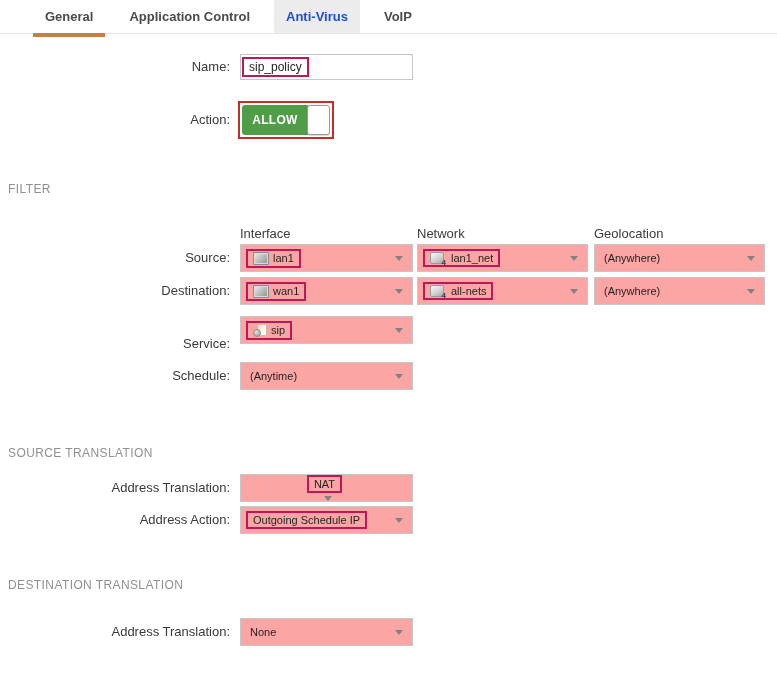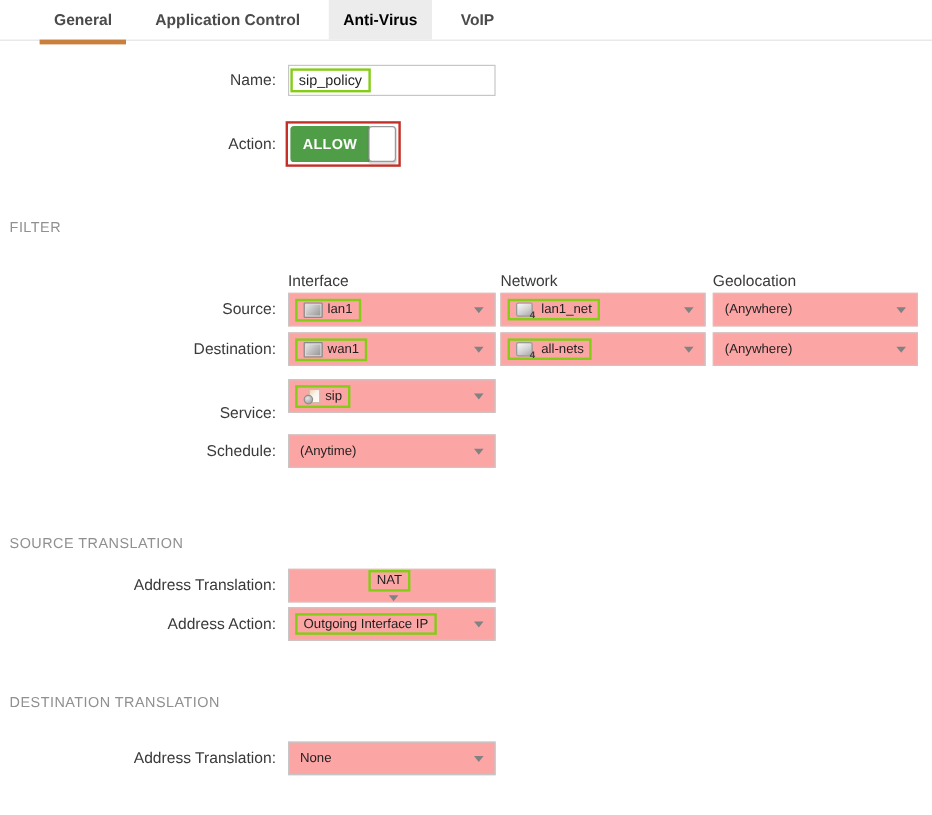--- a/index.html
+++ b/index.html
@@ -8,42 +8,42 @@
 
   
   .tabbar{position:absolute;top:0;left:0;right:0;height:34px;
           border-bottom:1px solid #e4e4e4;display:flex;align-items:stretch;
           padding-left:33px;box-sizing:border-box;}
   .tab{font-size:13px;font-weight:bold;color:#4b4b4b;padding:0 12px;
        line-height:33px;position:relative;cursor:pointer;white-space:nowrap;}
   .tab + .tab{margin-left:12px;}
   .tab.active::after{content:"";position:absolute;left:0;right:0;bottom:-4px;
        height:4px;background:#c9803d;}
-  .tab.disabled{color:#000000;background:#ececec;cursor:default;}
+  .tab.disabled{color:#1d4ed8;background:#ececec;cursor:default;}
 
   
   .lbl{position:absolute;left:0;width:230px;text-align:right;
        font-size:13px;color:#3a3a3a;}
   .sect{position:absolute;left:8px;font-size:12px;color:#909090;
         letter-spacing:.4px;}
   .colhead{position:absolute;font-size:13px;color:#3a3a3a;}
 
   .input{position:absolute;height:26px;border:1px solid #c6c6c6;background:#fff;
          display:flex;align-items:center;box-sizing:border-box;padding-left:1px;}
   .dd{position:absolute;height:28px;border:1px solid #c6c6c6;background:#fca5a5;
       display:flex;align-items:center;justify-content:space-between;
       box-sizing:border-box;padding:0 9px 0 5px;cursor:pointer;}
   .val{font-size:11px;color:#1f1f1f;white-space:nowrap;}
   .caret{width:0;height:0;border-left:4px solid transparent;
          border-right:4px solid transparent;border-top:5px solid #828282;
          flex:0 0 auto;margin-left:6px;}
 
   
   .rb{display:inline-flex;align-items:center;gap:4px;
-      border:2px solid #84cc16;padding:1px 5px;background:transparent;}
+      border:2px solid #be185d;padding:1px 5px;background:transparent;}
 
   
   .action-rb{position:absolute;left:238px;top:101px;border:2px solid #c43028;
              padding:2px;display:inline-flex;}
   .toggle{display:flex;align-items:flex-start;cursor:pointer;}
   .toggle-on{width:66px;height:30px;background:#4f9d46;color:#fff;
              font-size:12px;font-weight:bold;display:flex;align-items:center;
              justify-content:center;border-radius:3px 0 0 3px;letter-spacing:.3px;}
   .toggle-knob{width:21px;height:28px;background:#fff;border:1px solid #9a9a9a;
              border-radius:3px;margin-left:-1px;box-shadow:0 1px 1px rgba(0,0,0,.15);}
@@ -165,21 +165,21 @@
   <div class="dd" style="left:240px;top:474px;width:173px;flex-direction:column;">
     <span class="rb">
       <span class="val">NAT</span>
     </span>
     <span class="caret"></span>
   </div>
 
   <span class="lbl" style="top:506px;line-height:28px;">Address Action:</span>
   <div class="dd" style="left:240px;top:506px;width:173px;">
     <span class="rb">
-      <span class="val">Outgoing Interface IP</span>
+      <span class="val">Outgoing Schedule IP</span>
     </span>
     <span class="caret"></span>
   </div>
 
   <span class="sect" style="top:578px;">DESTINATION TRANSLATION</span>
 
   <span class="lbl" style="top:618px;line-height:28px;">Address Translation:</span>
   <div class="dd" style="left:240px;top:618px;width:173px;">
     <span class="val" style="padding-left:4px;">None</span>
     <span class="caret"></span>

